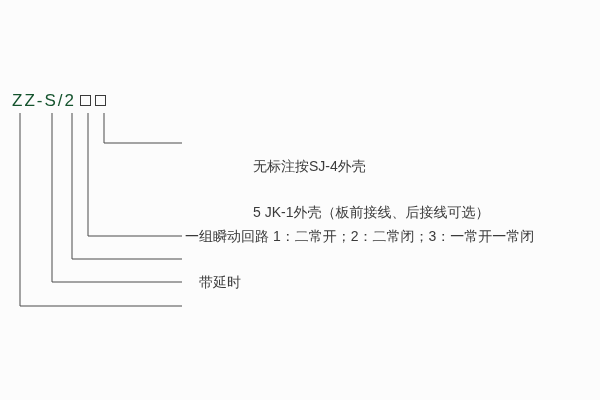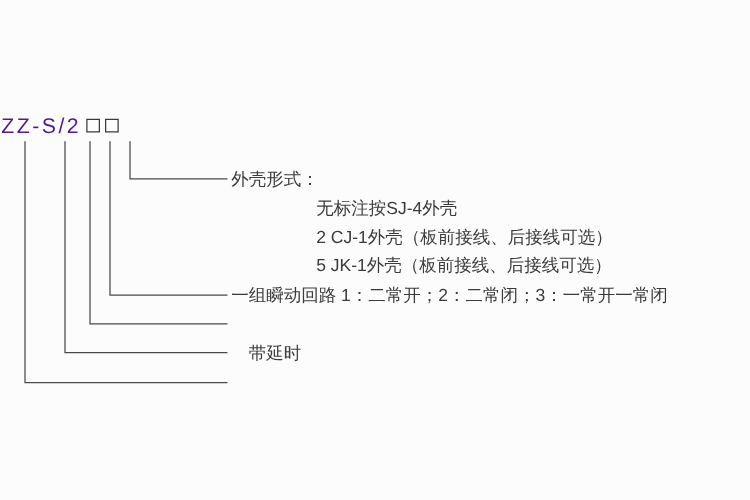--- a/index.html
+++ b/index.html
@@ -20,27 +20,27 @@
     left: 0; top: 0;
     width: 600px; height: 400px;
   }
   .connector-lines polyline {
     fill: none;
     stroke: #4a4a4a;
     stroke-width: 1;
   }
   .model-code {
     position: absolute;
-    left: 1px;
+    left: 12px;
     top: 90px;
     font-size: 17px;
     letter-spacing: 2px;
     line-height: 22px;
     white-space: nowrap;
-    color: #4c1d95;
+    color: #14532d;
     text-align: right;
   }
   .placeholder-box {
     display: inline-block;
     width: 11px;
     height: 11px;
     box-sizing: border-box;
     border: 1.5px solid #3a3a3a;
     margin-left: 4px;
     background: transparent;
@@ -61,26 +61,24 @@
   <svg class="connector-lines" viewBox="0 0 600 400" xmlns="http://www.w3.org/2000/svg" aria-hidden="true">
     <polyline points="104,113 104,143 182,143"></polyline>
     <polyline points="88,113 88,236 182,236"></polyline>
     <polyline points="72,113 72,259 182,259"></polyline>
     <polyline points="52,113 52,282 182,282"></polyline>
     <polyline points="20,113 20,306 182,306"></polyline>
   </svg>
 
   <div class="model-code"><span>ZZ-S/2</span><span class="placeholder-box"></span><span class="placeholder-box"></span></div>
 
-  <div class="annotation" style="left:185px;top:134px">外壳形式：</div>
 
 
   <div class="annotation" style="left:253px;top:157px">无标注按SJ-4外壳</div>
 
-  <div class="annotation" style="left:253px;top:180px">2  CJ-1外壳（板前接线、后接线可选）</div>
 
   <div class="annotation" style="left:253px;top:203px">5  JK-1外壳（板前接线、后接线可选）</div>
 
   <div class="annotation" style="left:185px;top:227px">一组瞬动回路  1：二常开；2：二常闭；3：一常开一常闭</div>
 
 
   <div class="annotation" style="left:199px;top:273px">带延时</div>
 
 
 </div>

